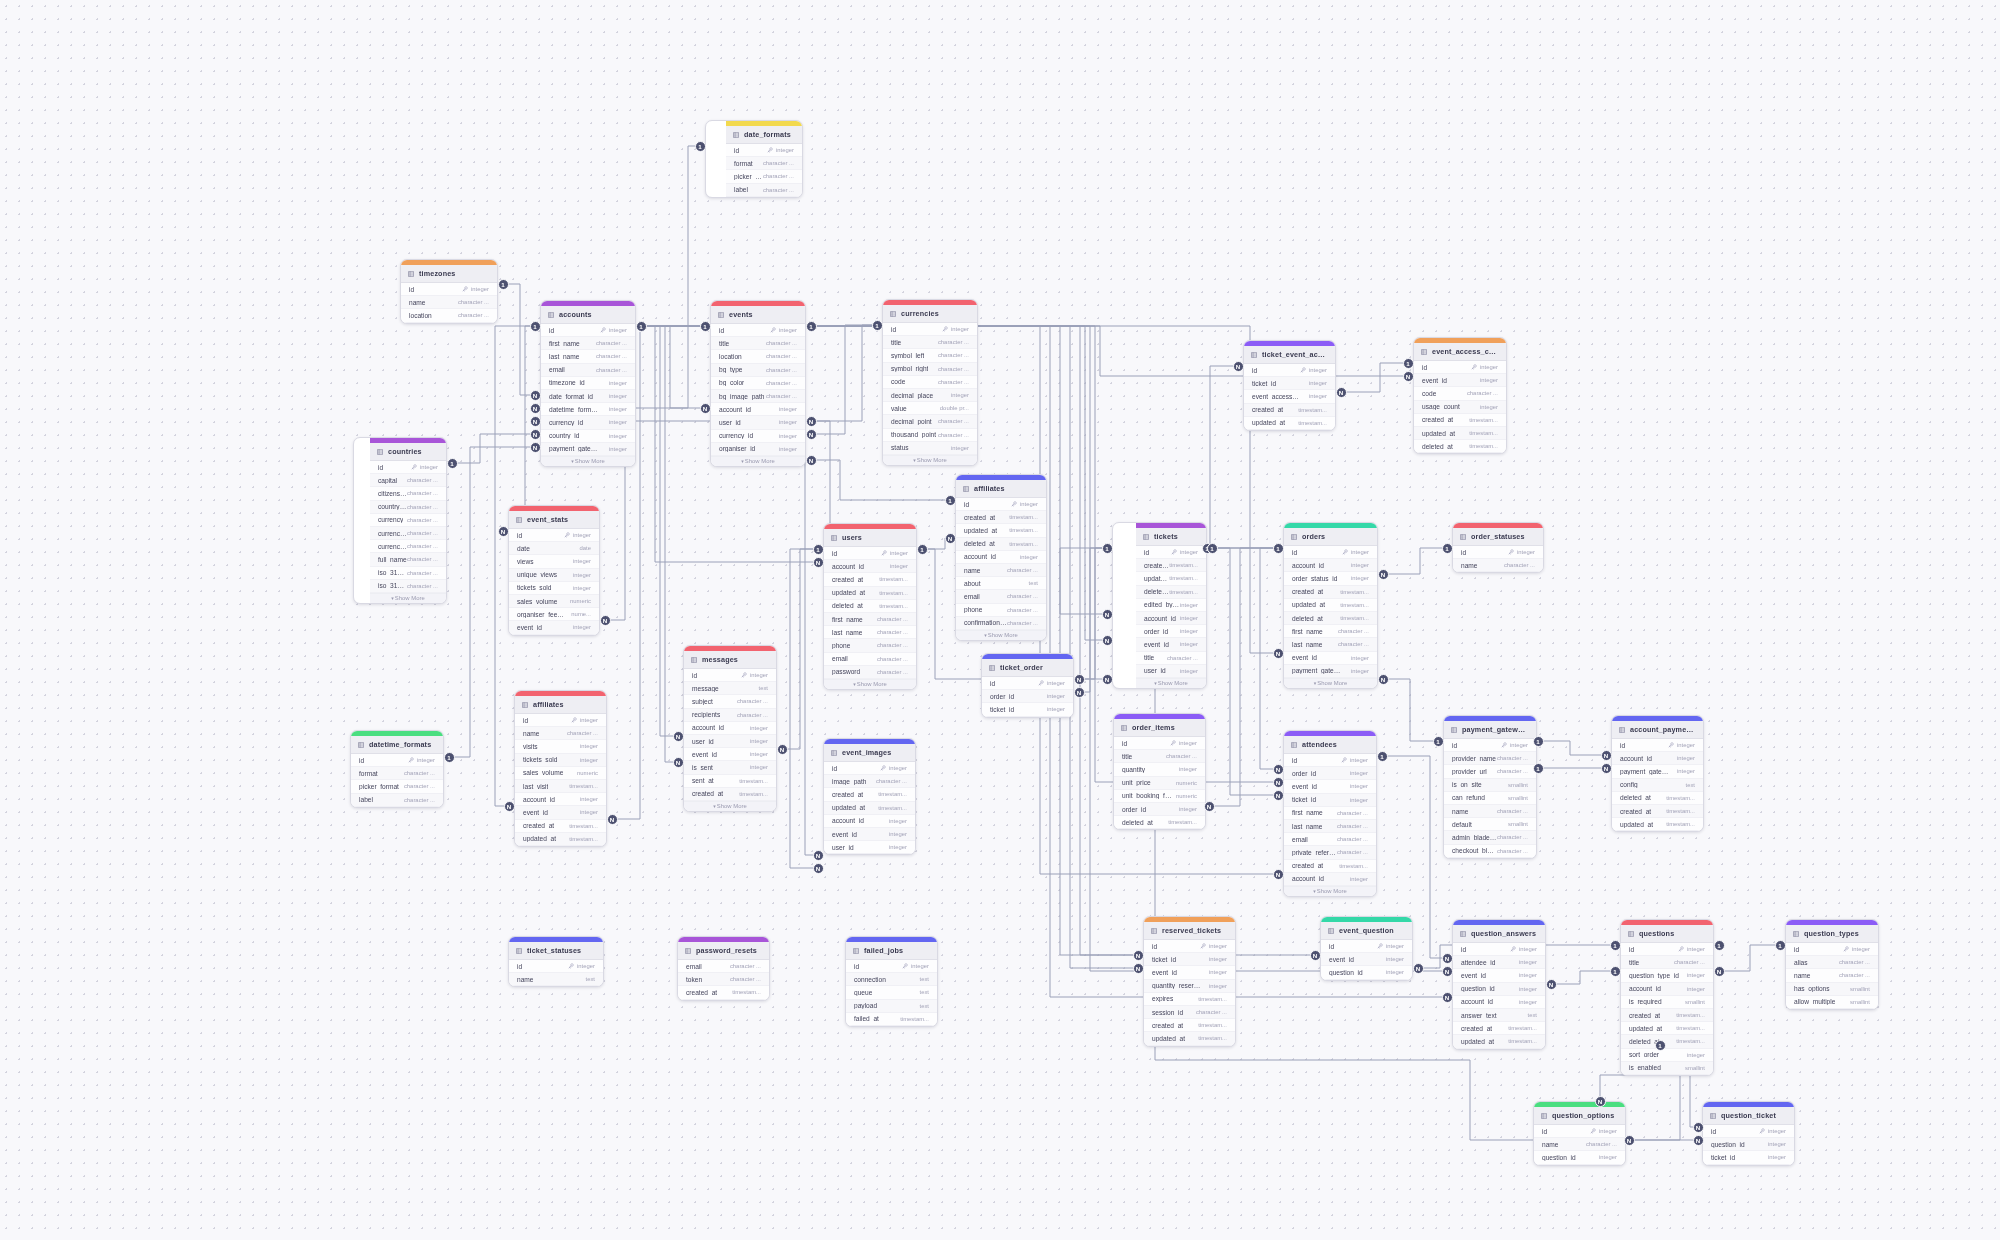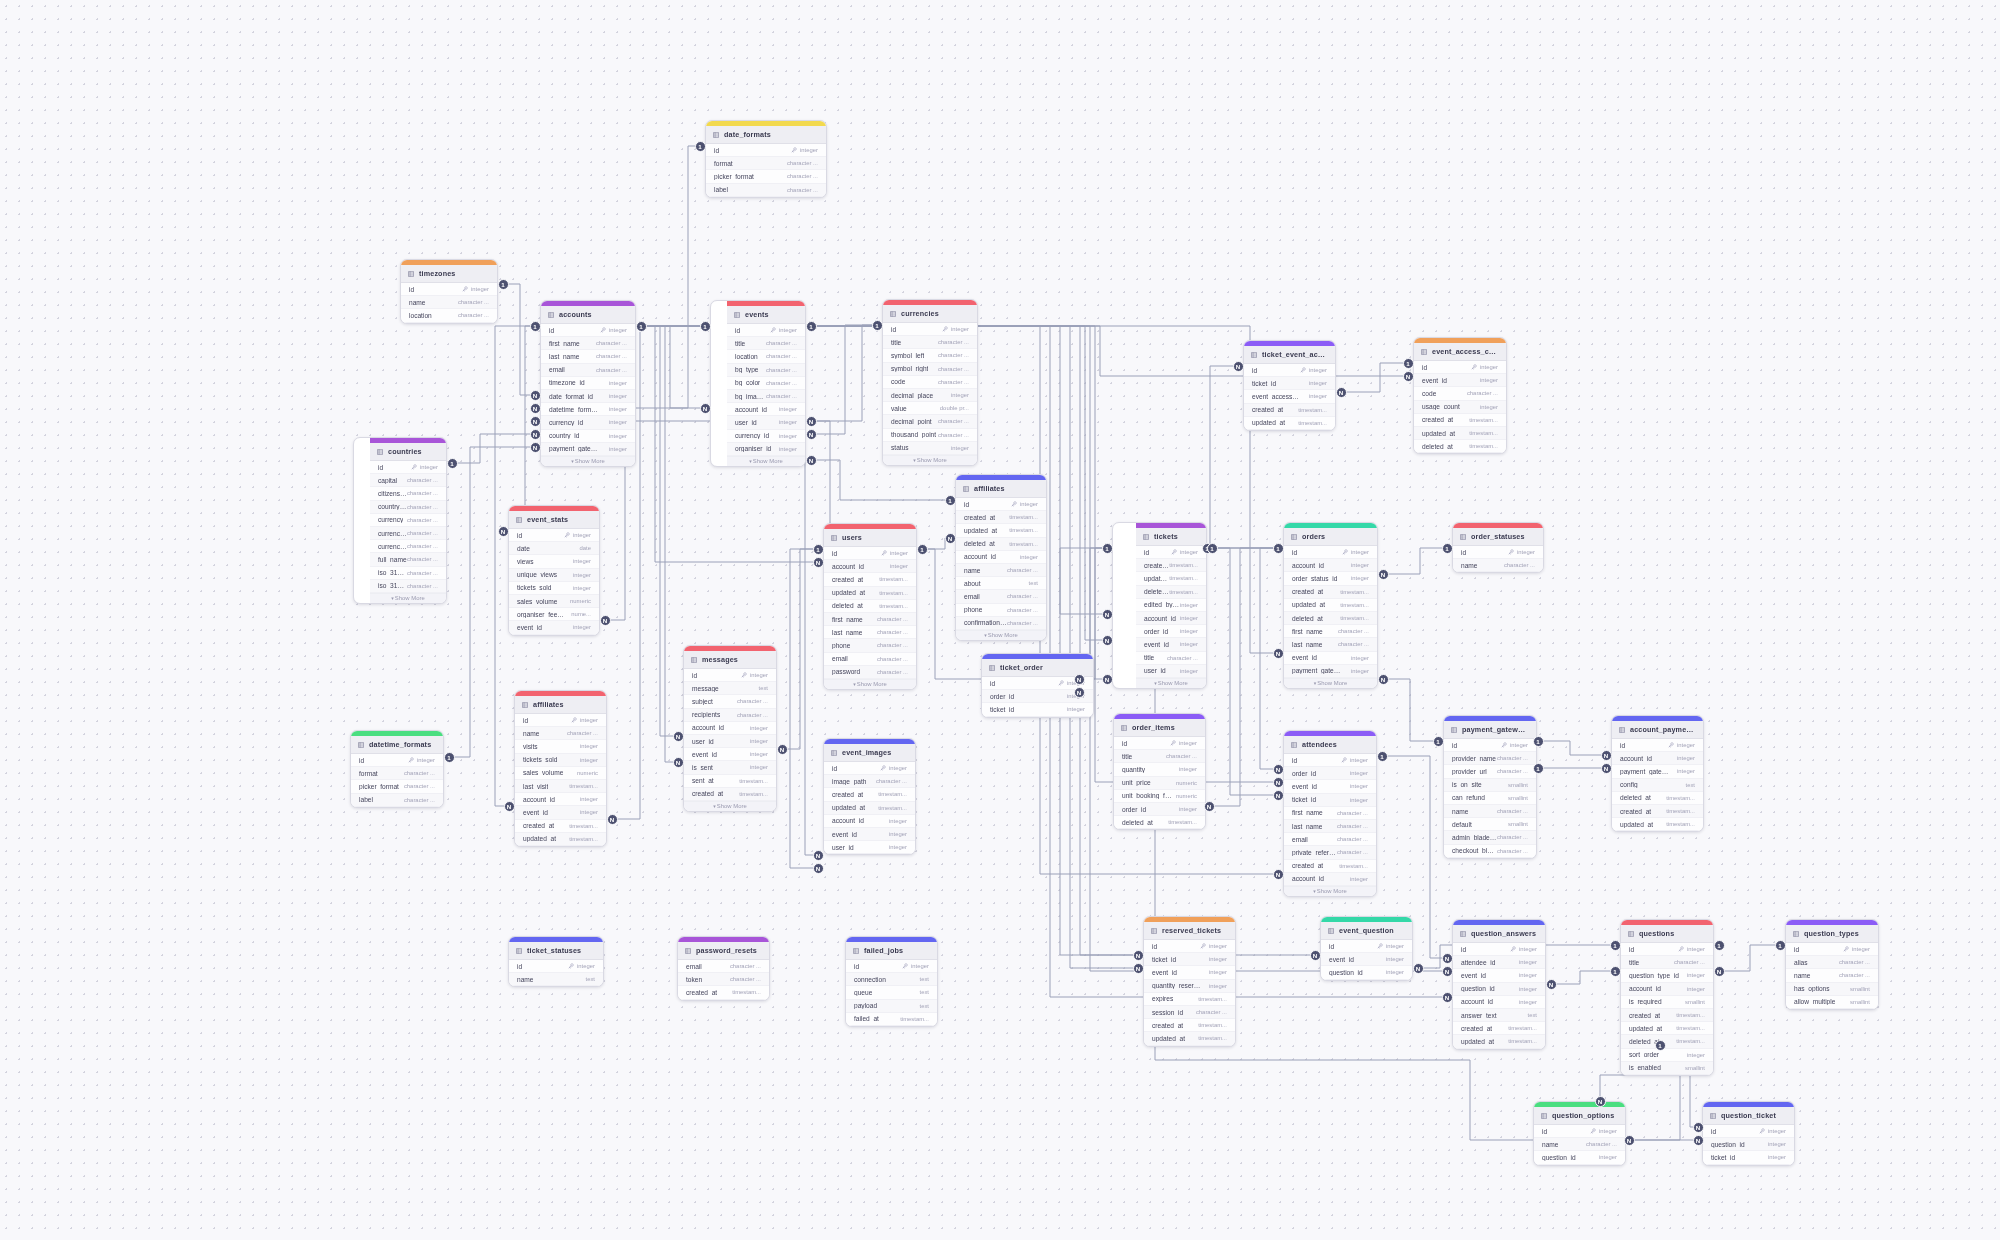--- a/index.html
+++ b/index.html
@@ -124,21 +124,21 @@
       <path d="M 1447 971 L 1090 971 L 1090 326 L 811 326" fill="none" stroke="#9aa0b8" stroke-width="1" stroke-linejoin="round"></path>
       <path d="M 1551 984 L 1580 984 L 1580 971 L 1615 971" fill="none" stroke="#9aa0b8" stroke-width="1" stroke-linejoin="round"></path>
       <path d="M 1447 997 L 1050 997 L 1050 326 L 641 326" fill="none" stroke="#9aa0b8" stroke-width="1" stroke-linejoin="round"></path>
       <path d="M 1719 971 L 1750 971 L 1750 945 L 1780 945" fill="none" stroke="#9aa0b8" stroke-width="1" stroke-linejoin="round"></path>
       <path d="M 1660 1045 L 1660 1075 L 1600 1075 L 1600 1101" fill="none" stroke="#9aa0b8" stroke-width="1" stroke-linejoin="round"></path>
       <path d="M 1629 1140 L 1680 1140 L 1680 945 L 1615 945" fill="none" stroke="#9aa0b8" stroke-width="1" stroke-linejoin="round"></path>
       <path d="M 1698 1127 L 1690 1127 L 1690 945 L 1719 945" fill="none" stroke="#9aa0b8" stroke-width="1" stroke-linejoin="round"></path>
       <path d="M 1698 1140 L 1470 1140 L 1470 1060 L 1155 1060 L 1155 548 L 1107 548" fill="none" stroke="#9aa0b8" stroke-width="1" stroke-linejoin="round"></path>
     </svg>
   <div id="nodes">
-      <div class="table-node" style="left: 705px; top: 120px; width: 122px;">
+      <div class="table-node" style="left: 705px; top: 120px; width: 98px; padding-left: 20px;">
         <div class="tbar" style="background: rgb(242, 217, 78);"></div>
         <div class="thead">
           <svg width="6" height="6" viewBox="0 0 10 10" class="tico">
             <rect x="0.6" y="0.6" width="8.8" height="8.8" rx="1" fill="none" stroke="#7a7a95" stroke-width="1"></rect>
             <line x1="0.6" y1="3.3" x2="9.4" y2="3.3" stroke="#7a7a95" stroke-width="0.8"></line>
             <line x1="0.6" y1="6.6" x2="9.4" y2="6.6" stroke="#7a7a95" stroke-width="0.8"></line>
             <line x1="3.5" y1="0.6" x2="3.5" y2="9.4" stroke="#7a7a95" stroke-width="0.8"></line>
           </svg>
           <span class="tname">date_formats</span>
         </div>
@@ -275,21 +275,21 @@
           </span>
         </div>
         <div class="frow">
           <span class="fname">payment_gateway_id</span>
           <span class="fright">
             <span class="ftype">integer</span>
           </span>
         </div>
         <div class="showmore"><span class="chev">▾</span><span>Show More</span></div>
       </div>
-      <div class="table-node" style="left: 710px; top: 300px; width: 96px; padding-left: 16px;">
+      <div class="table-node" style="left: 710px; top: 300px; width: 96px;">
         <div class="tbar" style="background: rgb(242, 99, 111);"></div>
         <div class="thead">
           <svg width="6" height="6" viewBox="0 0 10 10" class="tico">
             <rect x="0.6" y="0.6" width="8.8" height="8.8" rx="1" fill="none" stroke="#7a7a95" stroke-width="1"></rect>
             <line x1="0.6" y1="3.3" x2="9.4" y2="3.3" stroke="#7a7a95" stroke-width="0.8"></line>
             <line x1="0.6" y1="6.6" x2="9.4" y2="6.6" stroke="#7a7a95" stroke-width="0.8"></line>
             <line x1="3.5" y1="0.6" x2="3.5" y2="9.4" stroke="#7a7a95" stroke-width="0.8"></line>
           </svg>
           <span class="tname">events</span>
         </div>
@@ -1203,21 +1203,21 @@
           </span>
         </div>
         <div class="frow">
           <span class="fname">created_at</span>
           <span class="fright">
             <span class="ftype">timestam...</span>
           </span>
         </div>
         <div class="showmore"><span class="chev">▾</span><span>Show More</span></div>
       </div>
-      <div class="table-node" style="left: 981px; top: 653px; width: 113px;">
+      <div class="table-node" style="left: 981px; top: 653px; width: 93px;">
         <div class="tbar" style="background: rgb(99, 102, 241);"></div>
         <div class="thead">
           <svg width="6" height="6" viewBox="0 0 10 10" class="tico">
             <rect x="0.6" y="0.6" width="8.8" height="8.8" rx="1" fill="none" stroke="#7a7a95" stroke-width="1"></rect>
             <line x1="0.6" y1="3.3" x2="9.4" y2="3.3" stroke="#7a7a95" stroke-width="0.8"></line>
             <line x1="0.6" y1="6.6" x2="9.4" y2="6.6" stroke="#7a7a95" stroke-width="0.8"></line>
             <line x1="3.5" y1="0.6" x2="3.5" y2="9.4" stroke="#7a7a95" stroke-width="0.8"></line>
           </svg>
           <span class="tname">ticket_order</span>
         </div>

